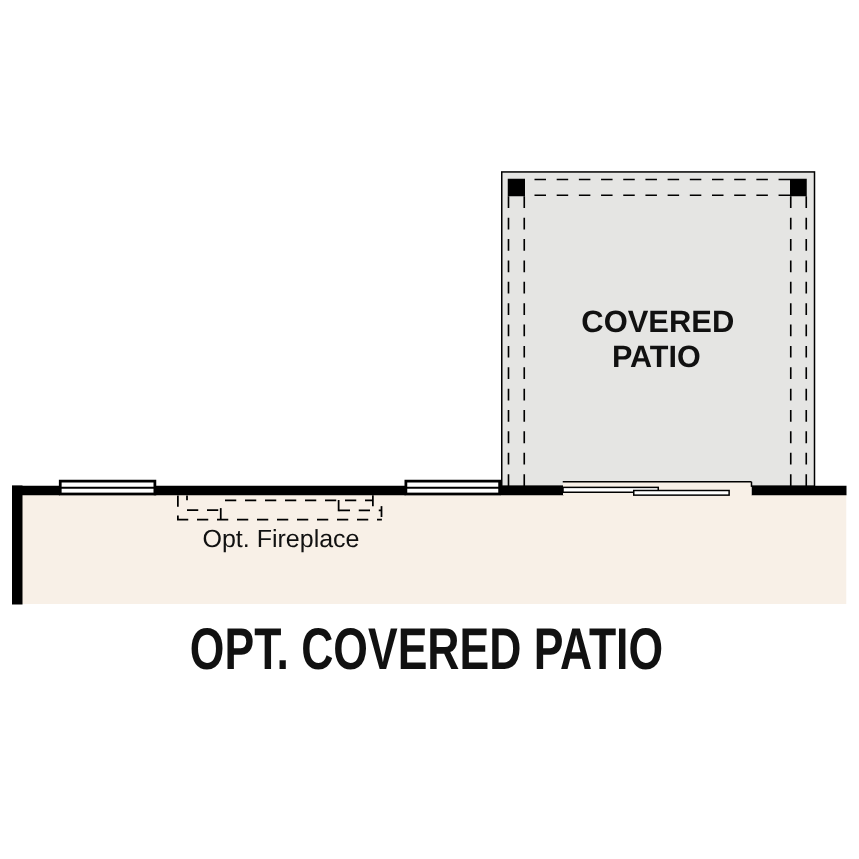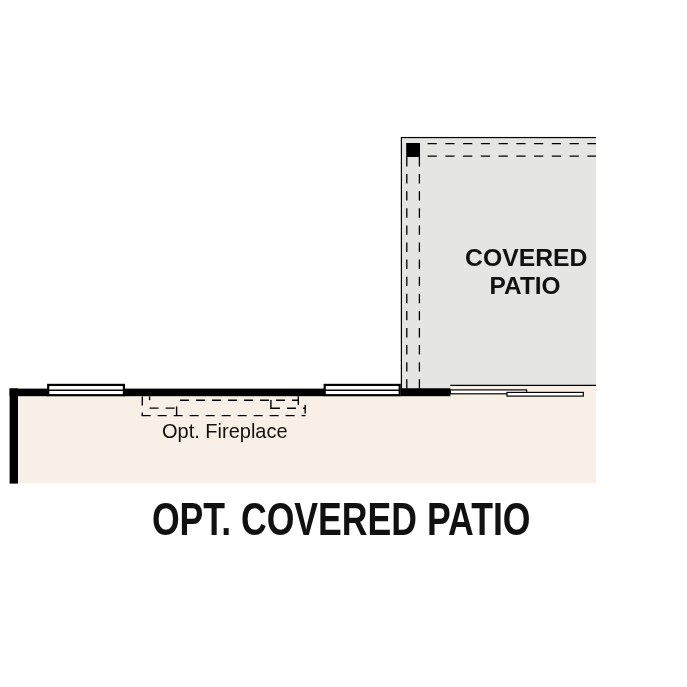--- a/index.html
+++ b/index.html
@@ -1,16 +1,16 @@
 <!DOCTYPE html>
 <html><head>
 <meta charset="utf-8">
 <style>
   html,body{margin:0;padding:0;background:#ffffff;}
-  .page{position:relative;width:596px;height:687px;background:#ffffff;overflow:hidden;}
+  .page{position:relative;width:687px;height:687px;background:#ffffff;overflow:hidden;}
   svg{position:absolute;left:0;top:0;}
   text{font-family:"Liberation Sans",sans-serif;}
 </style>
 </head>
 <body>
 <div class="page">
 <svg width="687" height="687" viewBox="0 0 687 687" xmlns="http://www.w3.org/2000/svg">
 
   <g>
     <rect x="401.4" y="137.55" width="250.2" height="251.45" fill="#e5e5e3" stroke="#000000" stroke-width="1.2"></rect>

